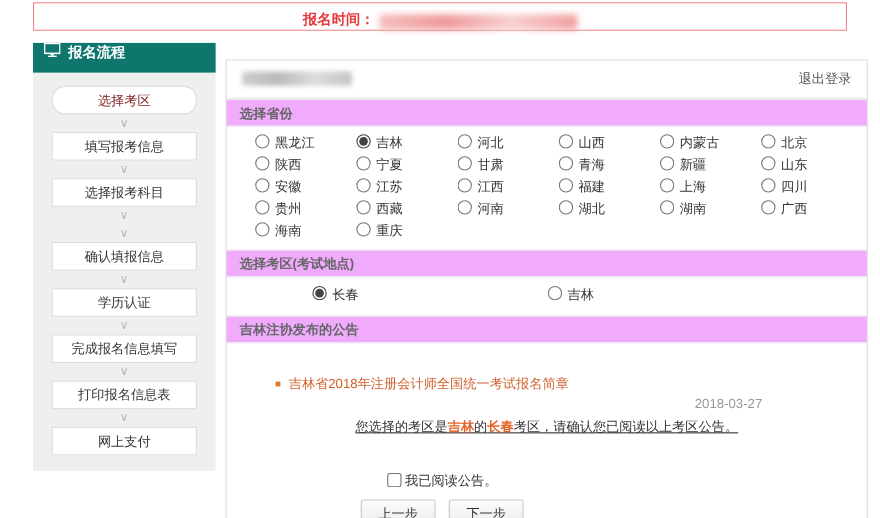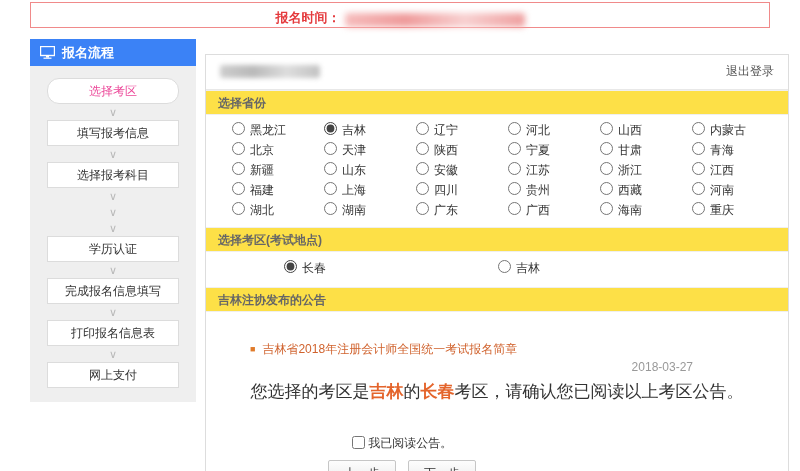--- a/index.html
+++ b/index.html
@@ -14,62 +14,62 @@
     border:1px solid #f08a8a; background:#fff;
     display:flex; align-items:flex-end; justify-content:center; gap:4px;
   }
   .banner-label { color:#e4393c; font-weight:bold; font-size:13px; }
   .redact { display:inline-block; border-radius:3px; }
   .redact-pink { width:180px; height:14px; background:linear-gradient(90deg,#f6bcbc,#ef9a9a,#f8d0d0,#ef9f9f); filter:blur(3px); }
   .redact-gray { width:100px; height:13px; background:linear-gradient(90deg,#cdcdcd,#b9b9b9,#dddddd,#c2c2c2); filter:blur(2.5px); }
   
   .sidebar { position:absolute; left:30px; top:39px; width:166px; background:#efefef; padding-bottom:14px; }
   .sidebar-header {
-    background:#3b82f6; color:#fff; height:27px;
-    display:flex; align-items:center; gap:7px; padding-left:10px;
+    background:#0f766e; color:#fff; height:27px;
+    display:flex; gap:7px; padding-left:10px;
     font-size:13px; font-weight:bold;
   }
   .sidebar-steps { padding-top:12px; }
   .step-box {
     width:132px; margin:0 auto; background:#fff; border:1px solid #dcdcdc;
     height:26px; line-height:24px; text-align:center; font-size:12px; color:#333; cursor:pointer;
   }
-  .step-box.active { color:#ec4899;border-radius:12px; }
+  .step-box.active { color:#7f1d1d;border-radius:12px; }
   .step-arrow { text-align:center; color:#b8b8b8; font-size:11px; height:16px; line-height:16px; }
   
   .main {
     position:absolute; left:205px; top:54px; width:584px; height:429px;
     background:#fff; border:1px solid #dddddd;
     display:flex; flex-direction:column;
   }
   .main-header {
     display:flex; justify-content:space-between; align-items:center;
     padding:8px 14px 9px; border-bottom:1px solid #e8e8e8;
   }
   .logout { font-size:12px; color:#555; text-decoration:none; cursor:pointer; }
   .section-header {
-    background:#fde047; height:25px; line-height:25px; padding-left:12px;
+    background:#f0abfc; height:25px; line-height:25px; padding-left:12px;
     font-size:12px; font-weight:bold; color:#666;
     border-top:1px solid #efefef; border-bottom:1px solid #efefef;
   }
   .province-grid {
     display:grid; grid-template-columns:repeat(6,92px);
     padding:7px 0 6px 26px; row-gap:1px;
   }
   .radio-item { display:flex; align-items:flex-start; gap:5px; font-size:12px; color:#333; height:19px; cursor:pointer; white-space:nowrap; }
   input[type=radio] { width:13px; height:13px; margin:0; accent-color:#444; }
   input[type=checkbox] { width:13px; height:13px; margin:0; accent-color:#4a90d9; vertical-align:-2px; }
   .exam-area-row { display:flex; padding:8px 0 8px 78px; gap:172px; }
   .notice-list { padding:12px 0 6px; }
   .notice-row { display:flex; align-items:center; padding:0 95px 0 44px; }
   .notice-bullet { color:#e07b2a; margin-right:7px; font-size:9px; }
   .notice-link { color:#d0622d; font-size:12px; text-decoration:none; cursor:pointer; flex:1; }
   .notice-date { color:#999; font-size:12px;margin-top:36px; }
   .spacer { flex:1; }
-  .confirm-text { text-align:center; font-size:17px; color:#333; }
+  .confirm-text { text-align:center; font-size:12px; color:#333;text-decoration:underline; }
   .hl { color:#e4642b; font-weight:bold; }
   .bottom-block { margin-right:190px; text-align:center;margin-top:26px; }
   .confirm-check { margin-top:6px; font-size:12px; color:#333; }
   .confirm-check label { cursor:pointer; }
   .button-row { display:flex; justify-content:center; gap:12px; margin:8px 0 9px; }
   .btn {
     font-family:inherit; font-size:12px; color:#333;
     padding:4px 15px; border:1px solid #c6c6c6; border-radius:2px;
     background:linear-gradient(#fdfdfd,#e9e9e9); cursor:pointer;
   }
@@ -94,20 +94,21 @@
     <span>报名流程</span>
   </div>
   <div class="sidebar-steps">
       <div class="step-box active">选择考区</div>
       <div class="step-arrow">∨</div>
       <div class="step-box">填写报考信息</div>
       <div class="step-arrow">∨</div>
       <div class="step-box">选择报考科目</div>
       <div class="step-arrow">∨</div>
       <div class="step-arrow">∨</div>
+      <div class="step-box">确认填报信息</div>
       <div class="step-arrow">∨</div>
       <div class="step-box">学历认证</div>
       <div class="step-arrow">∨</div>
       <div class="step-box">完成报名信息填写</div>
       <div class="step-arrow">∨</div>
       <div class="step-box">打印报名信息表</div>
       <div class="step-arrow">∨</div>
       <div class="step-box">网上支付</div>
     </div>
 </div>
@@ -125,44 +126,36 @@
       <label class="radio-item">
         <input type="radio" name="province" style="">
         <span>黑龙江</span>
       </label>
       <label class="radio-item">
         <input type="radio" name="province" checked="" style="">
         <span>吉林</span>
       </label>
       <label class="radio-item">
         <input type="radio" name="province" style="">
-        <span>辽宁</span>
-      </label>
-      <label class="radio-item">
-        <input type="radio" name="province" style="">
         <span>河北</span>
       </label>
       <label class="radio-item">
         <input type="radio" name="province" style="">
         <span>山西</span>
       </label>
       <label class="radio-item">
         <input type="radio" name="province" style="">
         <span>内蒙古</span>
       </label>
       <label class="radio-item">
         <input type="radio" name="province" style="">
         <span>北京</span>
       </label>
       <label class="radio-item">
         <input type="radio" name="province" style="">
-        <span>天津</span>
-      </label>
-      <label class="radio-item">
-        <input type="radio" name="province" style="">
         <span>陕西</span>
       </label>
       <label class="radio-item">
         <input type="radio" name="province" style="">
         <span>宁夏</span>
       </label>
       <label class="radio-item">
         <input type="radio" name="province" style="">
         <span>甘肃</span>
       </label>
@@ -181,24 +174,20 @@
       <label class="radio-item">
         <input type="radio" name="province" style="">
         <span>安徽</span>
       </label>
       <label class="radio-item">
         <input type="radio" name="province" style="">
         <span>江苏</span>
       </label>
       <label class="radio-item">
         <input type="radio" name="province" style="">
-        <span>浙江</span>
-      </label>
-      <label class="radio-item">
-        <input type="radio" name="province" style="">
         <span>江西</span>
       </label>
       <label class="radio-item">
         <input type="radio" name="province" style="">
         <span>福建</span>
       </label>
       <label class="radio-item">
         <input type="radio" name="province" style="">
         <span>上海</span>
       </label>
@@ -218,24 +207,20 @@
         <input type="radio" name="province" style="">
         <span>河南</span>
       </label>
       <label class="radio-item">
         <input type="radio" name="province" style="">
         <span>湖北</span>
       </label>
       <label class="radio-item">
         <input type="radio" name="province" style="">
         <span>湖南</span>
-      </label>
-      <label class="radio-item">
-        <input type="radio" name="province" style="">
-        <span>广东</span>
       </label>
       <label class="radio-item">
         <input type="radio" name="province" style="">
         <span>广西</span>
       </label>
       <label class="radio-item">
         <input type="radio" name="province" style="">
         <span>海南</span>
       </label>
       <label class="radio-item">

